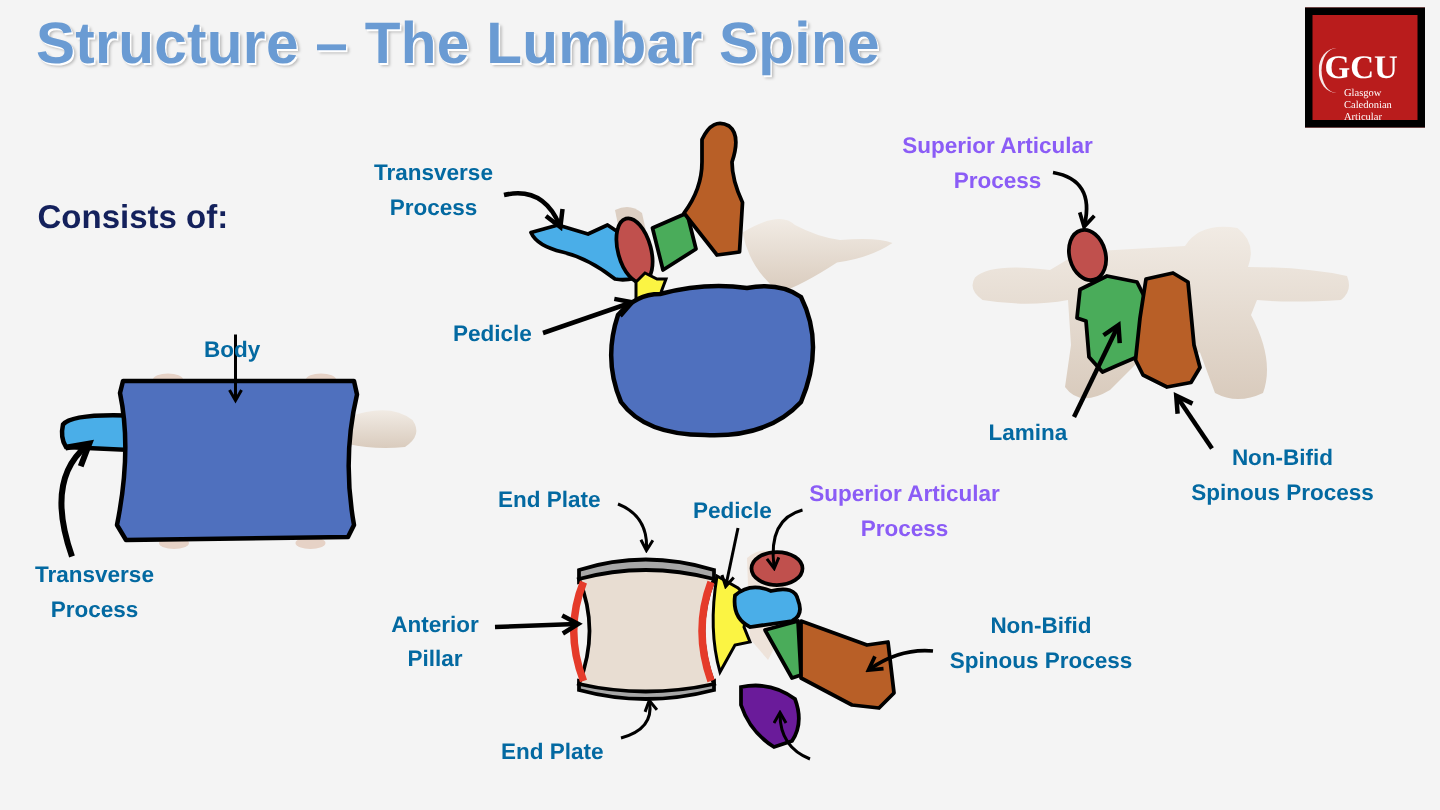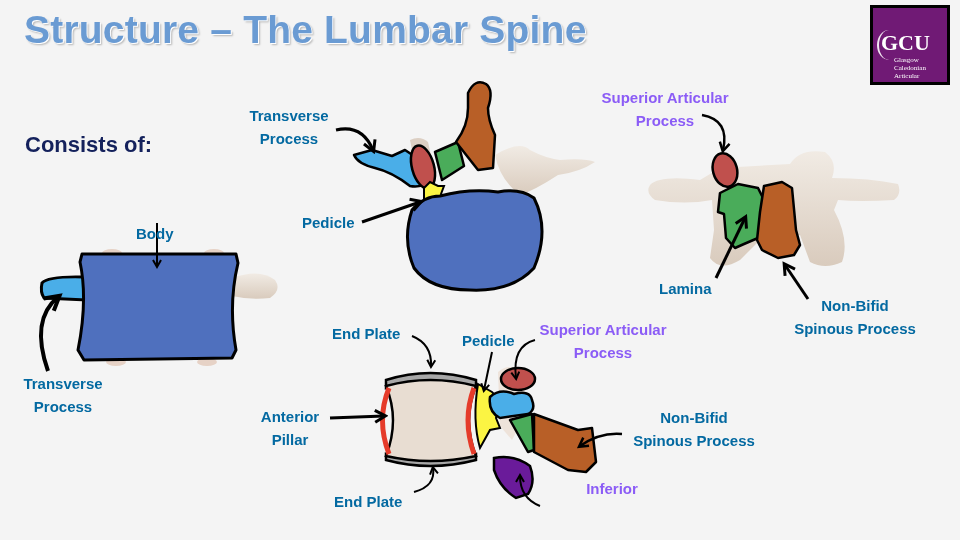--- a/index.html
+++ b/index.html
@@ -13,21 +13,21 @@
     font-size: 39px; font-weight: bold; color: #6a9bd3;
     text-shadow: 1px 1px 0 #ffffff, 2px 2px 2px rgba(0,0,0,0.25);
     letter-spacing: 0.2px; white-space: nowrap;
   }
   .subtitle {
     position: absolute; left: 25px; top: 96px;
     font-size: 22px; font-weight: bold; color: #14215c; white-space: nowrap; margin-top: 36px;
   }
   .logo {
     position: absolute; left: 870px; top: 5px; width: 80px; height: 80px;
-    background: #701a75; border: 3px solid #000000; box-sizing: border-box;
+    background: #b91c1c; border: 5px solid #000000; box-sizing: border-box;
   }
   .logo-mark { position: absolute; left: 8px; top: 22px; color: #fff;
     font-family: "Liberation Serif", serif; font-size: 22px; font-weight: bold; }
   .logo-text { position: absolute; left: 21px; top: 48px; color: #fff;
     font-family: "Liberation Serif", serif; font-size: 7px; line-height: 8px; }
   .logo-arc { position: absolute; left: 4px; top: 22px; width: 22px; height: 30px;
     border-left: 2px solid #fff; border-radius: 50%; opacity: .9; }
   .label {
     position: absolute; font-weight: bold; font-size: 15px; line-height: 23px;
     text-align: center; white-space: nowrap;
@@ -151,14 +151,13 @@
 <div class="label blue" style="left:462px; top:329px;">Pedicle</div>
 <div class="label red" style="left:528px; top:318px; width:150px;">
   <div>Superior Articular</div>
   <div>Process</div>
 </div>
 <div class="label blue" style="left:626px; top:406px; width:136px;">
   <div>Non-Bifid</div>
   <div>Spinous Process</div>
 </div>
 <div class="label red" style="left:541px; top:477px; width:142px;">
-  <div>Inferior</div>
 </div>
 
 </body></html>

